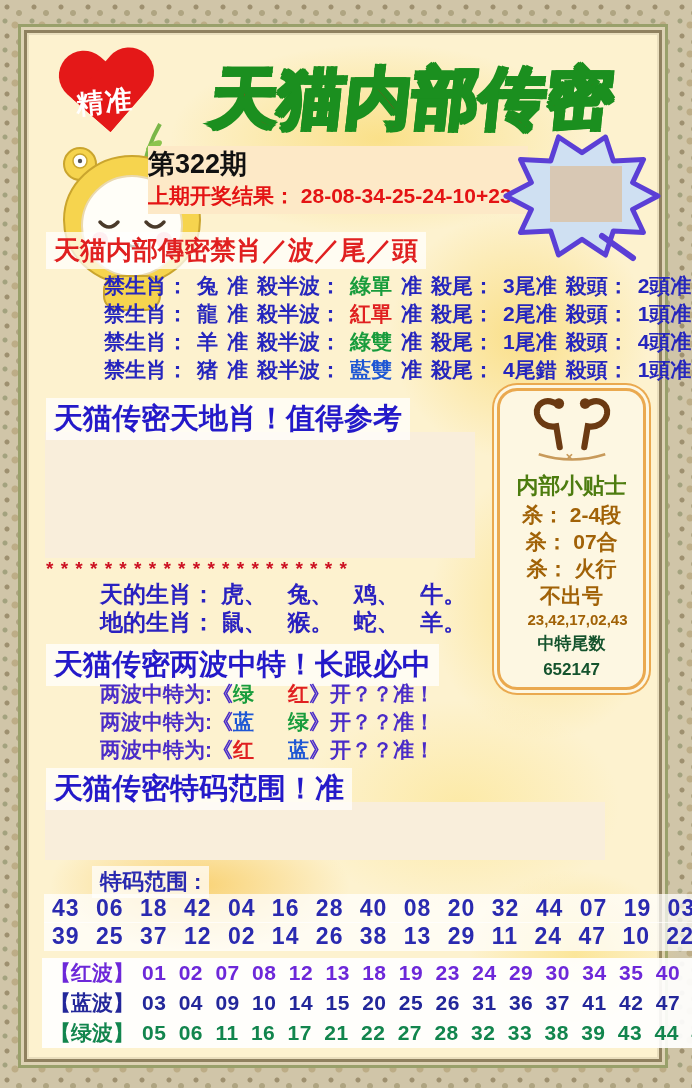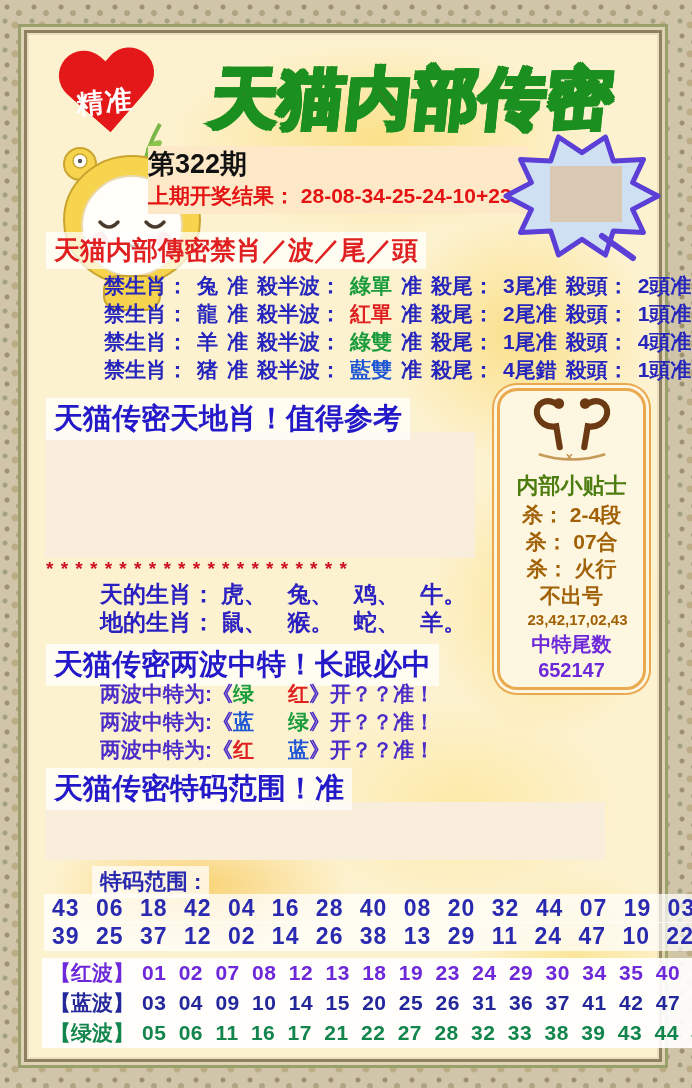--- a/index.html
+++ b/index.html
@@ -33,21 +33,21 @@
   .nums{font-size:23px;font-weight:bold;color:#2a2ab0;word-spacing:9px;letter-spacing:1px;white-space:nowrap;}
   .wave-line{height:26px;line-height:26px;font-size:21px;font-weight:bold;white-space:nowrap;background:rgba(255,255,255,.92);padding:2px 8px;}
   .wave-line .wave-nums{word-spacing:6px;letter-spacing:.5px;margin-left:8px;}
   .wave-line .c-red{color:#6d28d9;} .wave-line .c-blue{color:#23279a;} .wave-line .c-green{color:#12854d;text-align:right;}
   .sidebar{position:absolute;left:497px;top:388px;width:143px;height:296px;
     background:#fdf7e2;border:3px solid #eaa94f;border-radius:20px;
     box-shadow:0 0 0 3px #fdf7e2, 0 0 0 5px #eaa94f;text-align:center;}
   .sb-title{margin-top:4px;color:#4d7c0f;font-weight:bold;font-size:22px;}
   .sb-line{color:#a16207;font-weight:bold;font-size:21px;line-height:27px;}
   .sb-small{font-size:15px;letter-spacing:0;line-height:22px;padding-left:12px;}
-  .sb-foot{color:#6d28d9;font-weight:bold;font-size:20px;line-height:26px;}
+  .sb-foot{color:#14532d;font-weight:bold;font-size:17px;line-height:26px;}
   .heart{position:absolute;left:58px;top:50px;width:100px;height:92px;transform:rotate(-4deg);}
   .heart::before,.heart::after{content:"";position:absolute;left:50px;top:0;width:50px;height:82px;
     background:#e41818;border-radius:50px 50px 0 0;transform:rotate(-45deg);transform-origin:0 100%;}
   .heart::after{left:0;transform:rotate(45deg);transform-origin:100% 100%;}
   .heart-label{position:absolute;left:22px;top:26px;z-index:3;color:#fff;font-weight:bold;font-size:27px;
     letter-spacing:2px;transform:rotate(-5deg);}
   .main-title{position:absolute;left:212px;top:48px;width:446px;z-index:2;
     font-size:66px;font-weight:900;color:#e41414;letter-spacing:1px;line-height:100px;
     transform:skewX(-6deg);-webkit-text-stroke:3px #1b8f1f;
     text-shadow:2px 2px 0 #1b8f1f,-2px -2px 0 #1b8f1f,2px -2px 0 #1b8f1f,-2px 2px 0 #1b8f1f;white-space:nowrap;}

